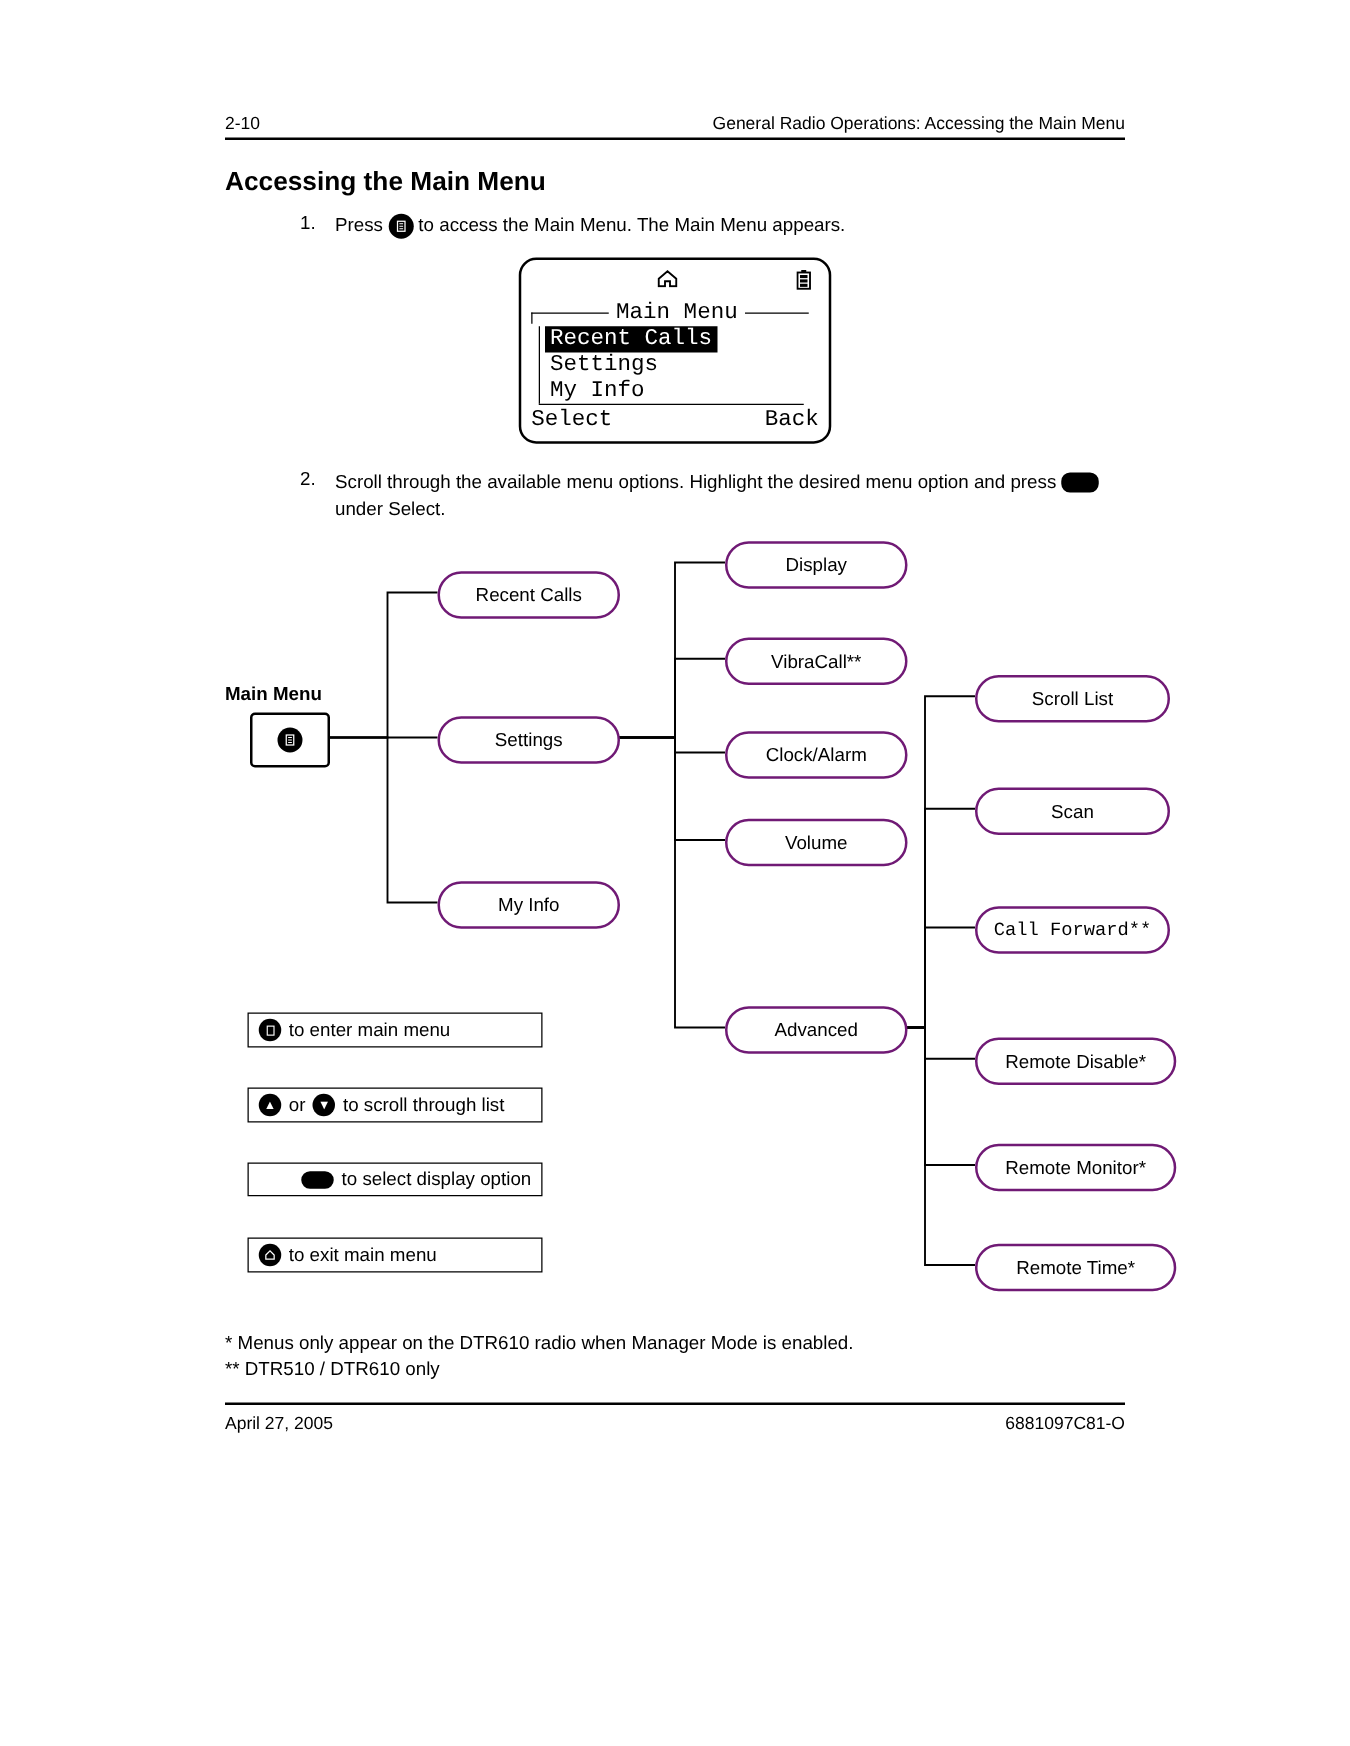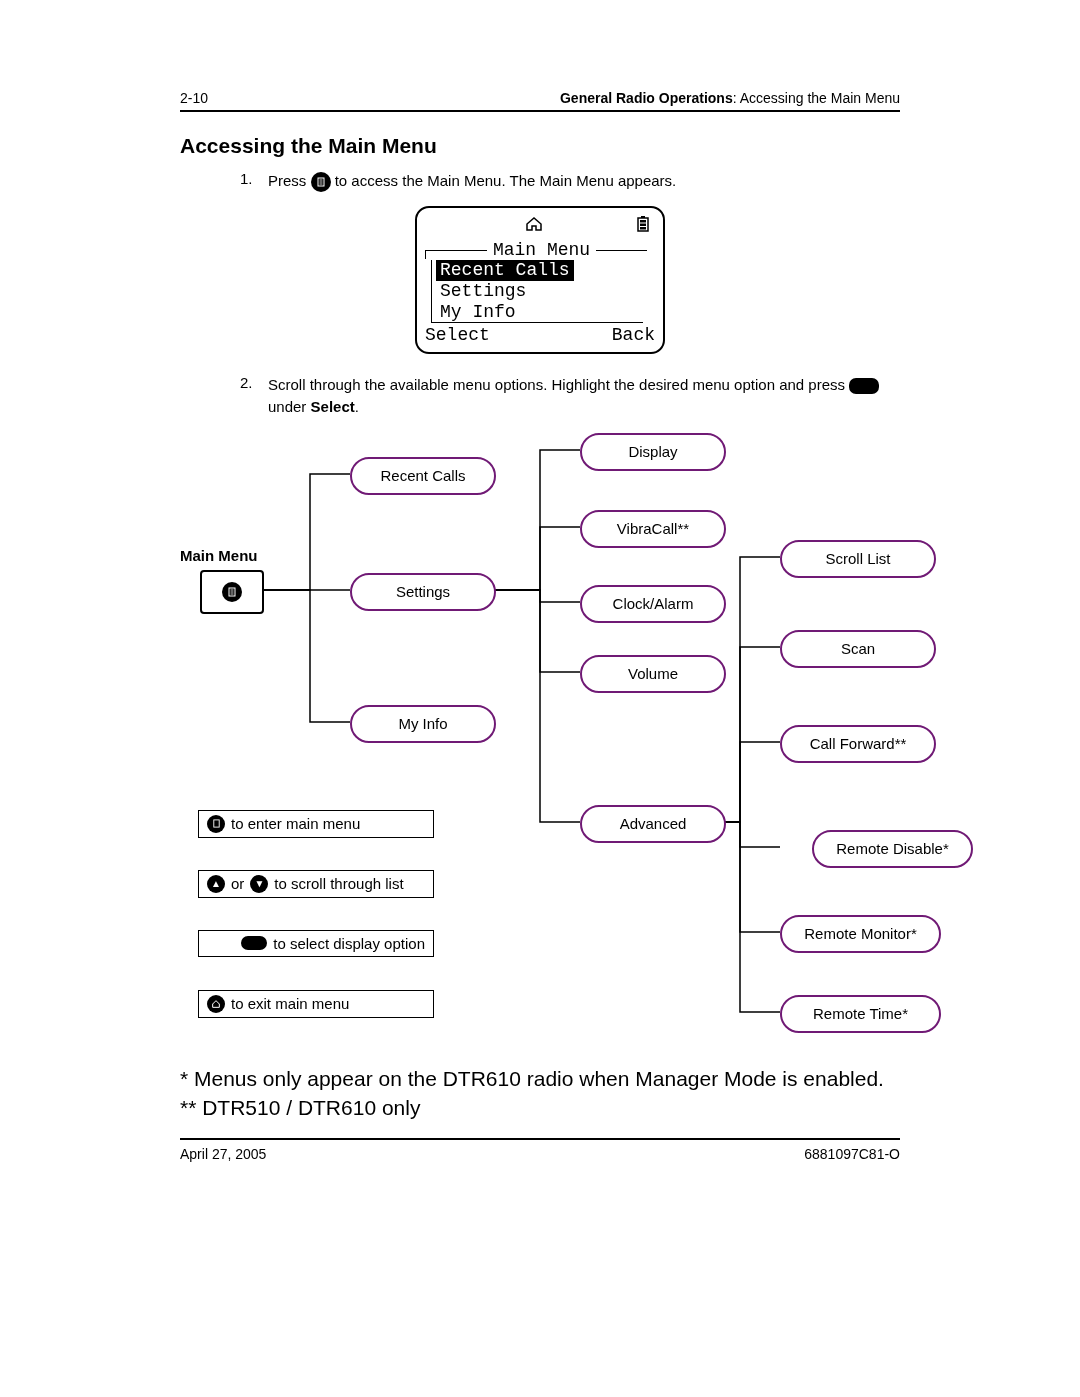--- a/index.html
+++ b/index.html
@@ -175,32 +175,32 @@
     background: #000;
     display: inline-flex;
     align-items: center;
     justify-content: center;
     color: #fff;
     font-size: 10px;
     flex-shrink: 0;
   }
   .footnotes {
     margin-top: 12px;
-    font-size: 21px;
+    font-size: 15px;
     line-height: 1.4;
   }
   .footer {
     border-top: 2px solid #000;
     margin-top: 16px;
     padding-top: 6px;
     display: flex;
     justify-content: space-between;
     font-size: 14px;
   }
-  b { font-weight: bold; }
+  b { font-weight: normal; }
 </style>
 </head>
 <body>
 
 <div class="page">
 
   <div class="hdr">
     <span>2-10</span>
     <span>
       <b>General Radio Operations</b><span>: Accessing the Main Menu</span>
@@ -314,22 +314,22 @@
     <div class="node" style="left:170px;top:273px;width:130px;height:34px;">My Info</div>
 
     <div class="node" style="left:400px;top:1px;width:130px;height:34px;">Display</div>
     <div class="node" style="left:400px;top:78px;width:130px;height:34px;">VibraCall**</div>
     <div class="node" style="left:400px;top:153px;width:130px;height:34px;">Clock/Alarm</div>
     <div class="node" style="left:400px;top:223px;width:130px;height:34px;">Volume</div>
     <div class="node" style="left:400px;top:373px;width:130px;height:34px;">Advanced</div>
 
     <div class="node" style="left:600px;top:108px;width:140px;height:34px;">Scroll List</div>
     <div class="node" style="left:600px;top:198px;width:140px;height:34px;">Scan</div>
-    <div class="node" style="left:600px;top:293px;width:140px;height:34px;">Call Forward**</div>
-    <div class="node" style="left:632px;top:398px;width:145px;height:34px;">Remote Disable*</div>
+    <div class="node" style="left:600px;top:293px;width:140px;height:34px;font-family:Liberation Mono, monospace;">Call Forward**</div>
+    <div class="node" style="left:600px;top:398px;width:145px;height:34px;">Remote Disable*</div>
     <div class="node" style="left:600px;top:483px;width:145px;height:34px;">Remote Monitor*</div>
     <div class="node" style="left:600px;top:563px;width:145px;height:34px;">Remote Time*</div>
 
     <div class="legend-box" style="left:18px;top:378px;width:218px;">
       <span class="icon-small-round">
         <svg width="9" height="9" viewBox="0 0 10 10">
             <rect x="2" y="1" width="6" height="8" fill="none" stroke="#fff" stroke-width="1"></rect>
           </svg>
       </span>
       <span>to enter main menu</span>

